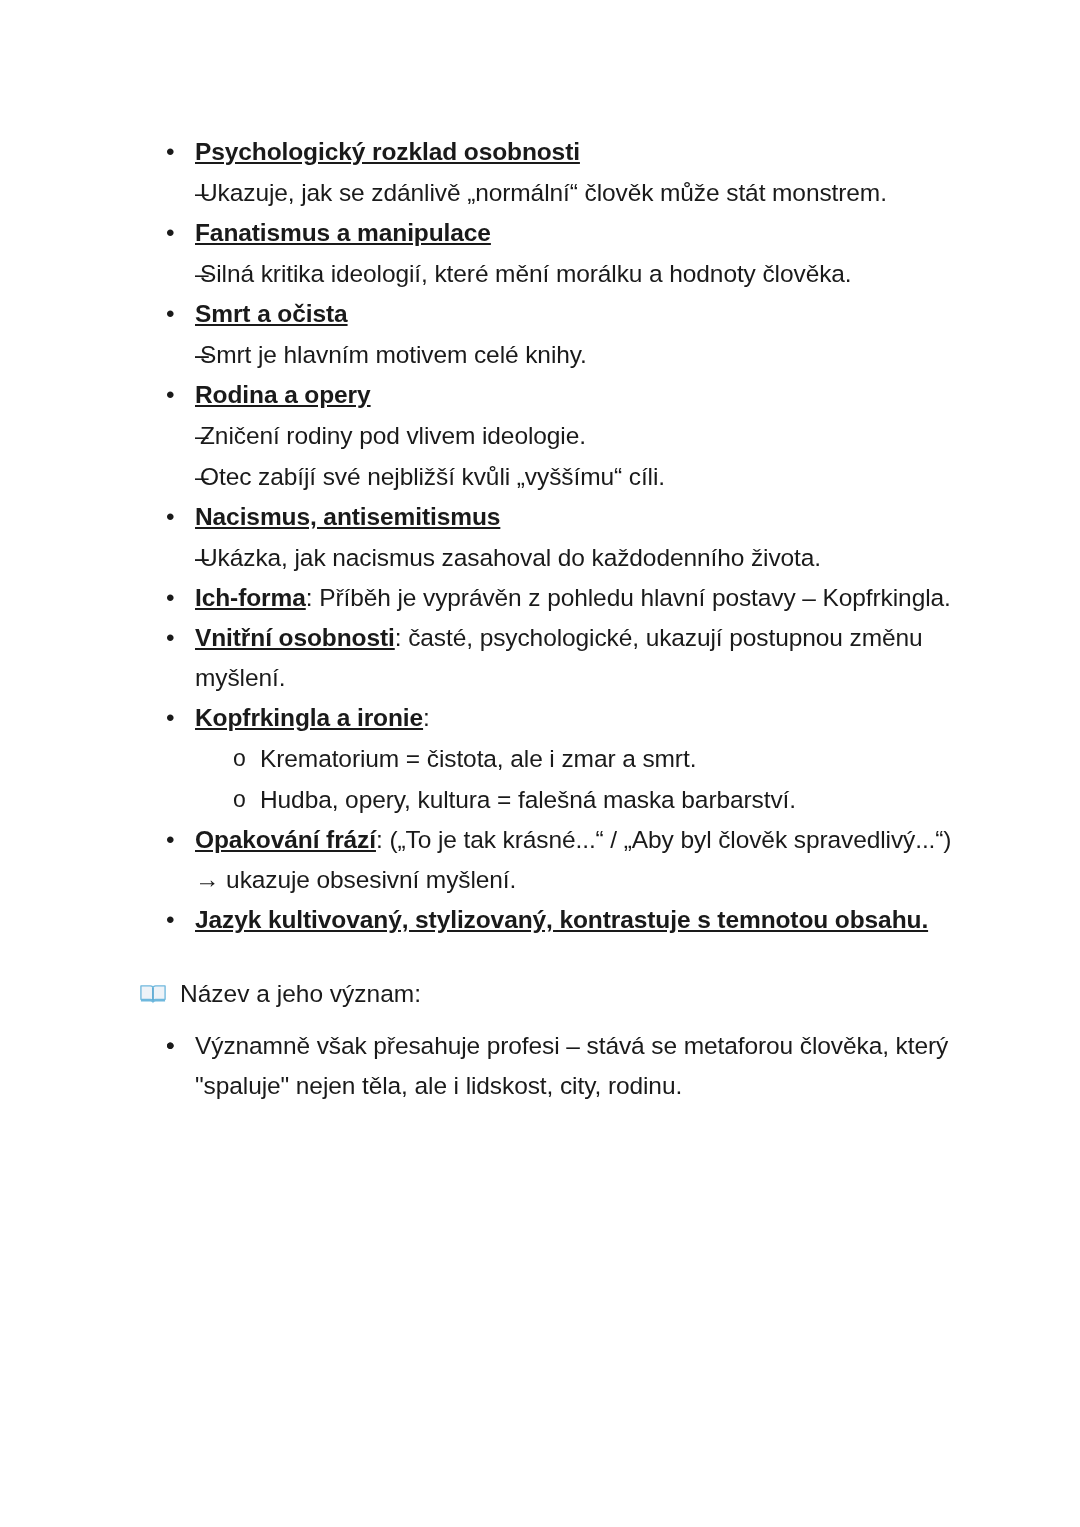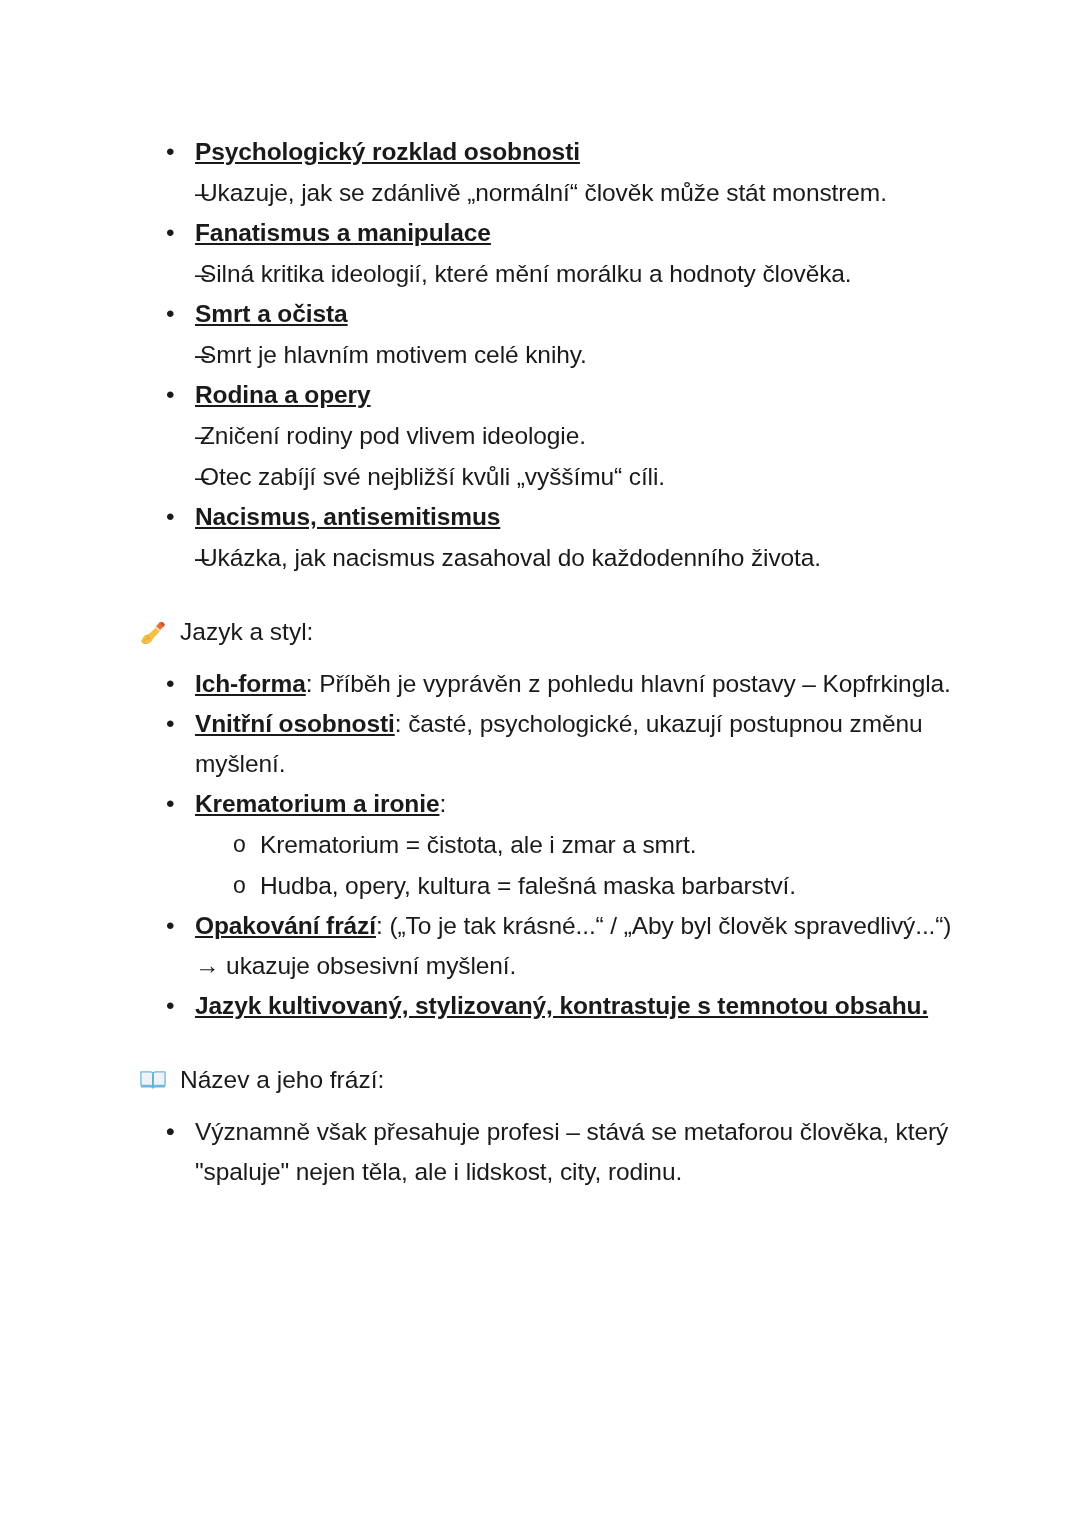--- a/index.html
+++ b/index.html
@@ -150,50 +150,36 @@
     </div>
     <div class="dash-row">
       <span class="marker">–</span>
     </div>
     <div class="dash-row">
       <span class="marker">–</span>
       <span class="text">Ukázka, jak nacismus zasahoval do každodenního života.</span>
     </div>
   </div>
 
-  <div class="section-heading">
-    <span class="emoji">
-      <svg viewBox="0 0 36 36" width="30" height="30" aria-hidden="true">
-        <path d="M5 27.5c1.5-3.5 4-5 7.5-5.5l10-9 4.5 4.5-9.3 10.2c-1 3.2-2.6 5-6.2 5.3-3.4.3-6-.6-7.2-2.1-.7-1-.2-2.2.7-3.4z" fill="#f5c044"></path>
-        <path d="M7 30c1.8-2.2 4.4-3.2 7.4-3.3" fill="none" stroke="#d79f2a" stroke-width="1.1"></path>
-        <path d="M21.6 12.4l4.3-4.8c.8-.9 2.1-.9 2.9-.1l2.2 2.1c.8.8.8 2.1 0 2.9l-4.6 4.4z" fill="#e8703a"></path>
-        <path d="M29.6 7.1l1.9 1.8c.7.7.8 1.8.2 2.6l-1.4 1.5-3.6-3.4 1.5-1.6c.4-.5 1-.6 1.4-.9z" fill="#cf5326"></path>
-        <path d="M20.4 13.6l1.3-1.3 4.8 4.6-1.3 1.3z" fill="#f7dfc7"></path>
-        <path d="M11.4 22.6l2.6 2.5-1.4 1.4-2.7-2.6z" fill="#e3ae3c"></path>
-        <path d="M4.3 30.9c1.1 1.5 3.8 2.4 7.1 2.1" fill="none" stroke="#d79f2a" stroke-width="1"></path>
-      </svg>
-    </span>
-    <span>Jazyk a styl:</span>
-  </div>
 
   <div>
 
     <div class="bullet-row">
       <span class="marker">•</span>
       <span class="text"><span class="u-norm b">Ich-forma</span><span>:</span><span> Příběh je vyprávěn z pohledu hlavní postavy – Kopfrkingla.</span></span>
     </div>
 
     <div class="bullet-row">
       <span class="marker">•</span>
       <span class="text"><span class="u-norm b">Vnitřní osobnosti</span><span>:</span><span> časté, psychologické, ukazují postupnou změnu myšlení.</span></span>
     </div>
 
     <div class="bullet-row">
       <span class="marker">•</span>
-      <span class="text"><span class="u-norm b">Krematorium a ironie</span><span>:</span></span>
+      <span class="text"><span class="u-norm b">Kopfrkingla a ironie</span><span>:</span></span>
     </div>
     <div class="circle-row">
       <span class="marker">o</span>
       <span class="text">Krematorium = čistota, ale i zmar a smrt.</span>
     </div>
     <div class="circle-row">
       <span class="marker">o</span>
       <span class="text">Hudba, opery, kultura = falešná maska barbarství.</span>
     </div>
 
@@ -210,21 +196,21 @@
 
   <div class="section-heading">
     <span class="emoji">
       <svg viewBox="0 0 36 36" width="30" height="30" aria-hidden="true">
         <path d="M3.5 9.5h11.3c1.8 0 3.2 1.1 3.2 2.6v16.1c0-1.4-1.4-2.6-3.2-2.6H3.5z" fill="#eef3f8" stroke="#6fb8dd" stroke-width="1.6" stroke-linejoin="round"></path>
         <path d="M32.5 9.5H21.2c-1.8 0-3.2 1.1-3.2 2.6v16.1c0-1.4 1.4-2.6 3.2-2.6h11.3z" fill="#eef3f8" stroke="#6fb8dd" stroke-width="1.6" stroke-linejoin="round"></path>
         <path d="M18 12.1v16.1" stroke="#57a6cf" stroke-width="1.5"></path>
         <path d="M3.5 25.6h11.3c1.8 0 3.2 1.1 3.2 2.6 0-1.4 1.4-2.6 3.2-2.6h11.3v2.6H21.2c-1.8 0-3.2 1.1-3.2 2.5 0-1.4-1.4-2.5-3.2-2.5H3.5z" fill="#6fb8dd"></path>
       </svg>
     </span>
-    <span>Název a jeho frází:</span>
+    <span>Název a jeho význam:</span>
   </div>
 
   <div>
     <div class="bullet-row">
       <span class="marker">•</span>
     </div>
     <div class="bullet-row">
       <span class="marker">•</span>
       <span class="text">Významně však přesahuje profesi – stává se metaforou člověka, který "spaluje" nejen těla, ale i lidskost, city, rodinu.</span>
     </div>

